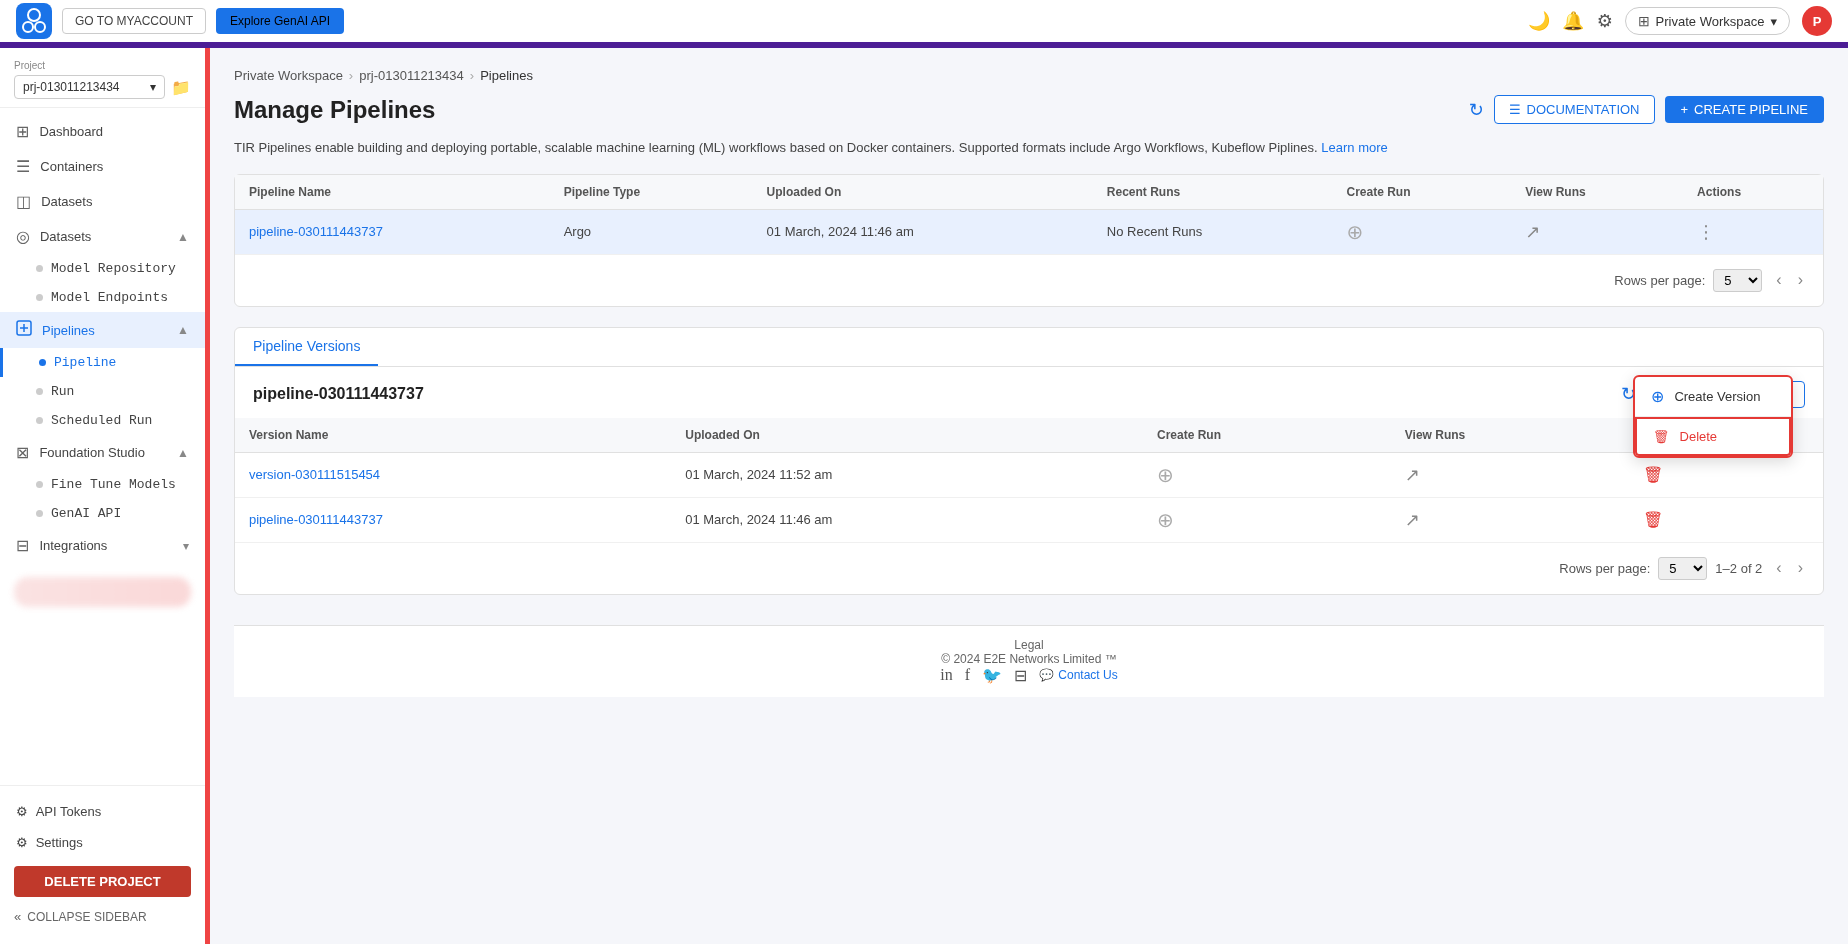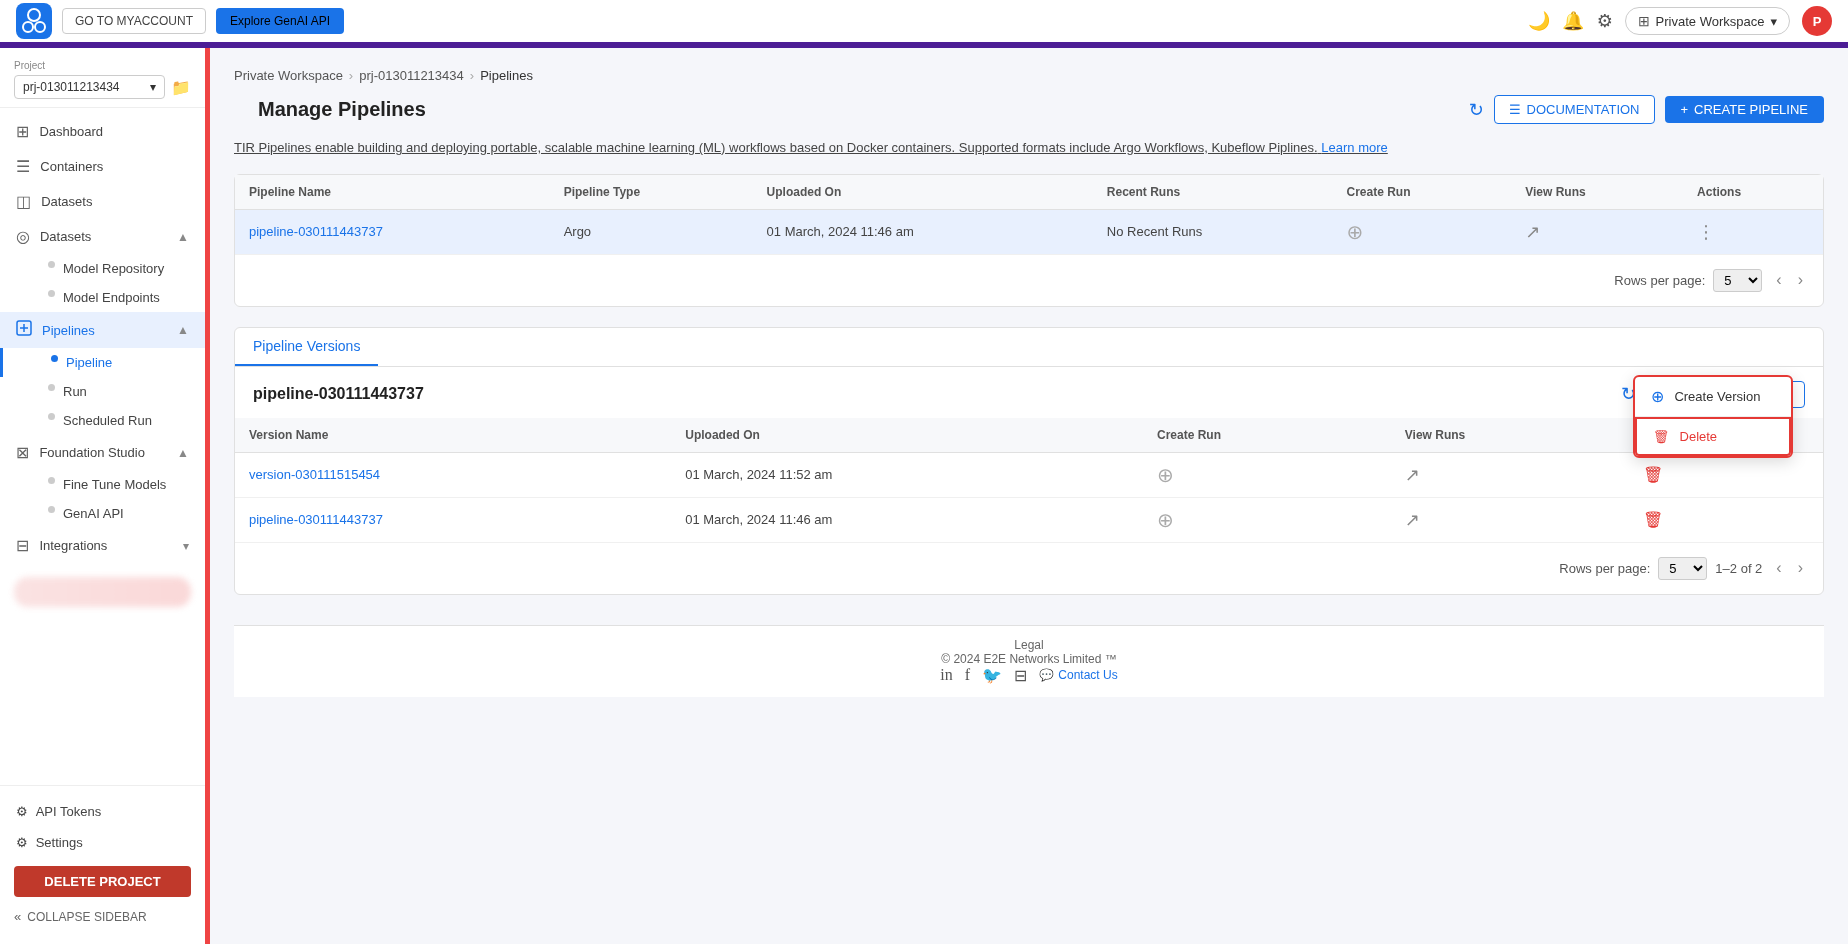--- a/index.html
+++ b/index.html
@@ -52,22 +52,22 @@
       display: flex; align-items: center; gap: 10px;
       padding: 8px 16px; cursor: pointer; border-radius: 0;
       color: #444; font-size: 13px;
     }
     .nav-item.active { color: #1a73e8; background: #e8f0fe; }
     .nav-item-icon { font-size: 16px; color: #666; }
     .nav-item.active .nav-item-icon { color: #1a73e8; }
     .nav-expand { font-size: 12px; color: #888; margin-left: auto; }
 
     .sub-nav-item {
-      display: flex; align-items: flex-start; gap: 8px;
-      padding: 7px 16px 7px 48px; cursor: pointer; color: #444; font-size: 13px;
+      display: flex; align-items: center; gap: 8px;
+      padding: 7px 16px 7px 36px; cursor: pointer; color: #444; font-size: 13px; font-family: Liberation Mono, monospace;
     }
     .sub-nav-item.active { color: #1a73e8; }
     .sub-dot { width: 7px; height: 7px; border-radius: 50%; background: #ccc; }
     .sub-nav-item.active .sub-dot { background: #1a73e8; }
 
     .sidebar-bottom { margin-top: auto; padding: 10px 14px 16px; border-top: 1px solid #eee; }
     .sidebar-bottom-item { display: flex; align-items: center; gap: 8px; padding: 8px 2px; cursor: pointer; color: #444; font-size: 13px; }
     .delete-project-btn { background: #c0392b; color: #fff; border: none; border-radius: 4px; padding: 8px 0; width: 100%; cursor: pointer; font-size: 13px; font-weight: 600; margin: 8px 0; }
     .collapse-sidebar-btn { display: flex; align-items: center; gap: 6px; color: #666; font-size: 12px; cursor: pointer; padding: 4px 0; }
     .collapse-icon { font-size: 13px; }
@@ -86,28 +86,28 @@
     .main-content { margin-left: 210px; flex: 1; padding: 20px 24px; }
 
     
     .breadcrumb { display: flex; align-items: center; gap: 6px; font-size: 13px; color: #666; margin-bottom: 12px; }
     .breadcrumb-sep { color: #aaa; }
     .breadcrumb-link { color: #555; cursor: pointer; }
     .breadcrumb-current { color: #333; }
 
     
     .page-header { display: flex; align-items: center; justify-content: space-between; margin-bottom: 14px; }
-    .page-title { font-size: 20px; font-weight: 600; color: #222; margin-left: 24px; }
+    .page-title { font-size: 24px; font-weight: 600; color: #222; }
     .page-header-actions { display: flex; align-items: center; gap: 10px; }
     .btn-refresh { background: none; border: none; cursor: pointer; color: #1a73e8; font-size: 18px; }
     .btn-documentation { display: flex; align-items: center; gap: 6px; border: 1px solid #1a73e8; color: #1a73e8; background: #fff; border-radius: 4px; padding: 6px 14px; cursor: pointer; font-size: 13px; font-weight: 500; }
     .btn-create-pipeline { display: flex; align-items: center; gap: 6px; border: none; color: #fff; background: #1a73e8; border-radius: 4px; padding: 6px 16px; cursor: pointer; font-size: 13px; font-weight: 500; }
 
     
-    .info-text { font-size: 13px; color: #444; margin-bottom: 16px; line-height: 1.5; text-decoration: underline; }
+    .info-text { font-size: 13px; color: #444; margin-bottom: 16px; line-height: 1.5; }
     .info-link { color: #1a73e8; cursor: pointer; text-decoration: none; }
 
     
     .table-card { background: #fff; border-radius: 6px; border: 1px solid #e0e0e0; overflow: visible; position: relative; margin-bottom: 20px; }
 
     table { width: 100%; border-collapse: collapse; }
     th { background: #f7f8fa; font-size: 12px; font-weight: 600; color: #555; padding: 10px 14px; text-align: left; border-bottom: 1px solid #e0e0e0; }
     td { padding: 10px 14px; font-size: 13px; color: #444; border-bottom: 1px solid #f0f0f0; }
     .pipeline-link { color: #1a73e8; cursor: pointer; text-decoration: none; }
 

